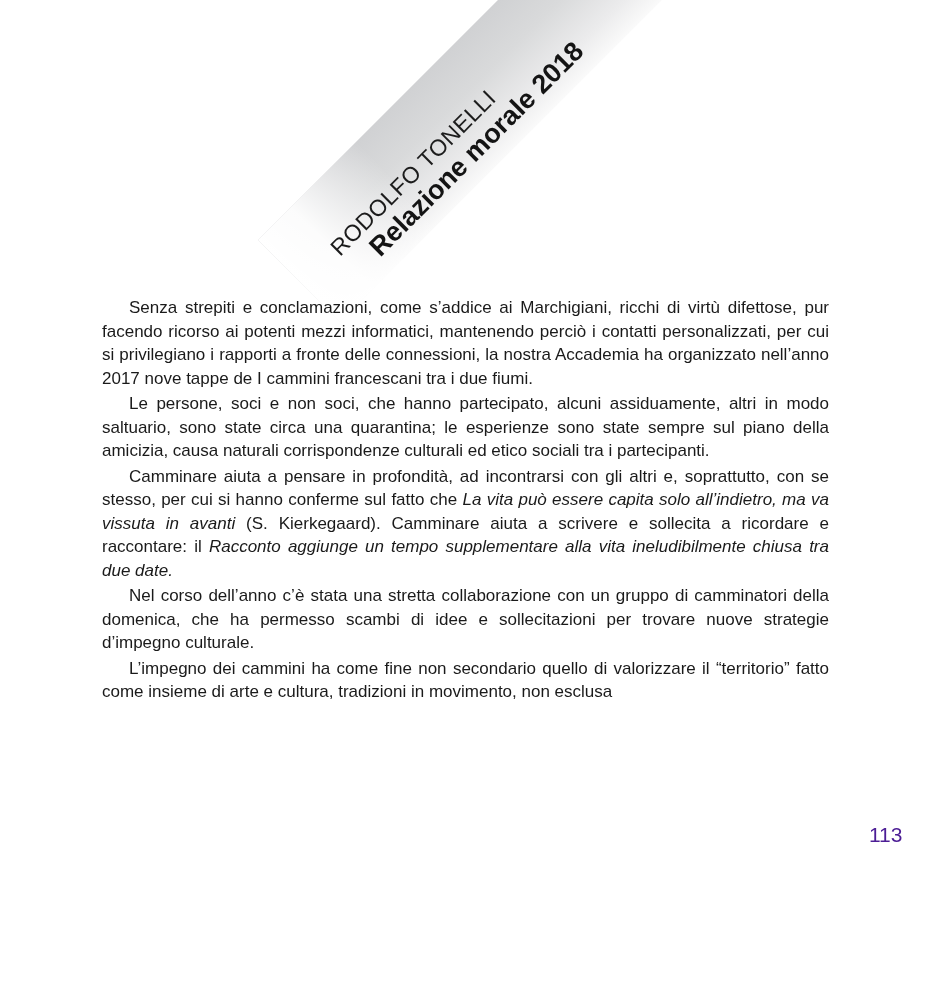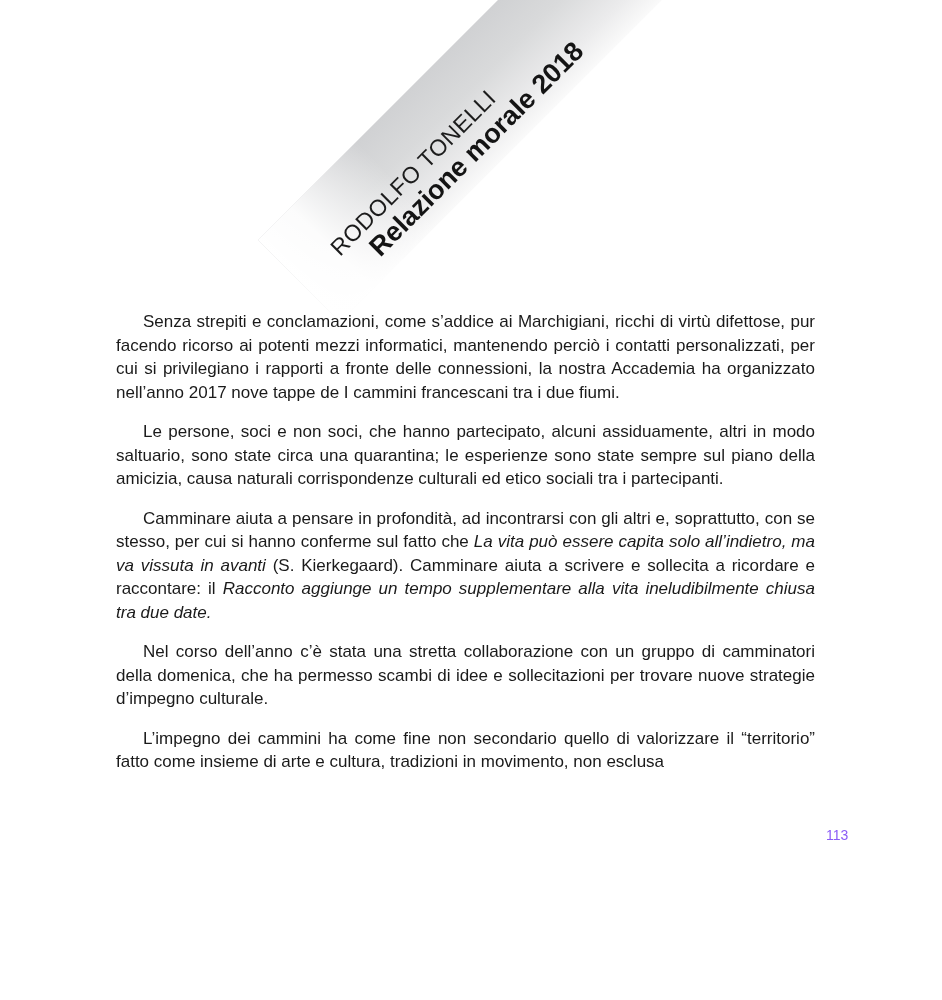--- a/index.html
+++ b/index.html
@@ -60,33 +60,33 @@
     position: absolute;
     left: 100px;
     top: 294px;
     width: 731px;
     font-size: 17px;
     line-height: 23.5px;
     text-align: justify;
     color: #1a1a1a;
   }
   .content p {
-    margin: 16px;
+    margin: 2px;
     text-indent: 27px;
   }
   .content .italic {
     font-style: italic;
   }
   .page-number {
     position: absolute;
-    left: 826px;
+    left: 869px;
     top: 825px;
-    font-size: 14px;
+    font-size: 21px;
     line-height: 20px;
-    color: #8b5cf6;
+    color: #4c1d95;
   }
 </style>
 </head>
 <body>
 
 <div class="page">
 
   <div class="ribbon">
     <div class="ribbon-author">RODOLFO TONELLI</div>
     <div class="ribbon-title">Relazione morale 2018</div>

